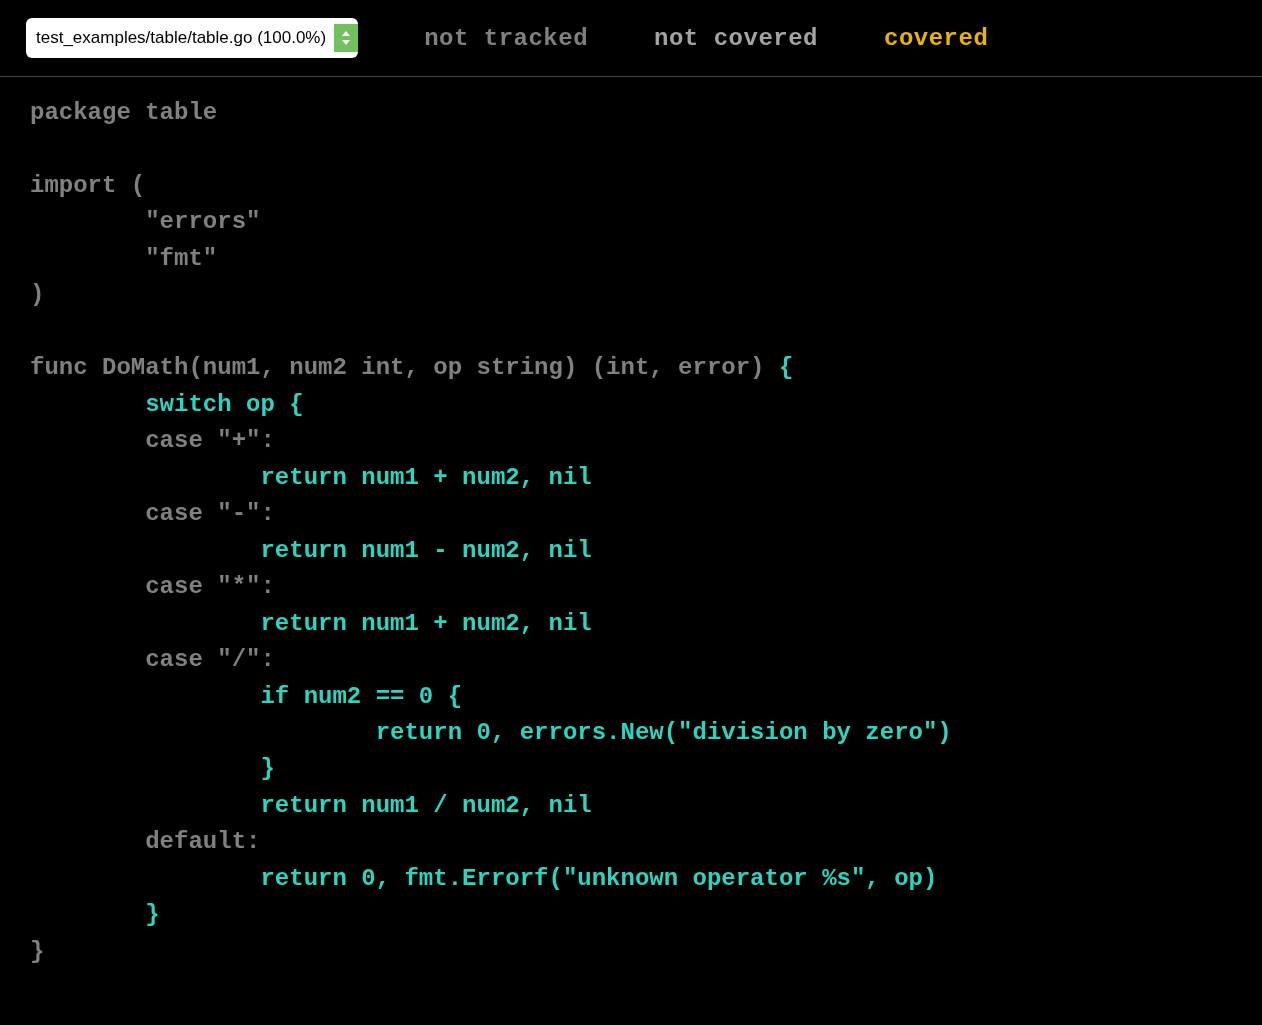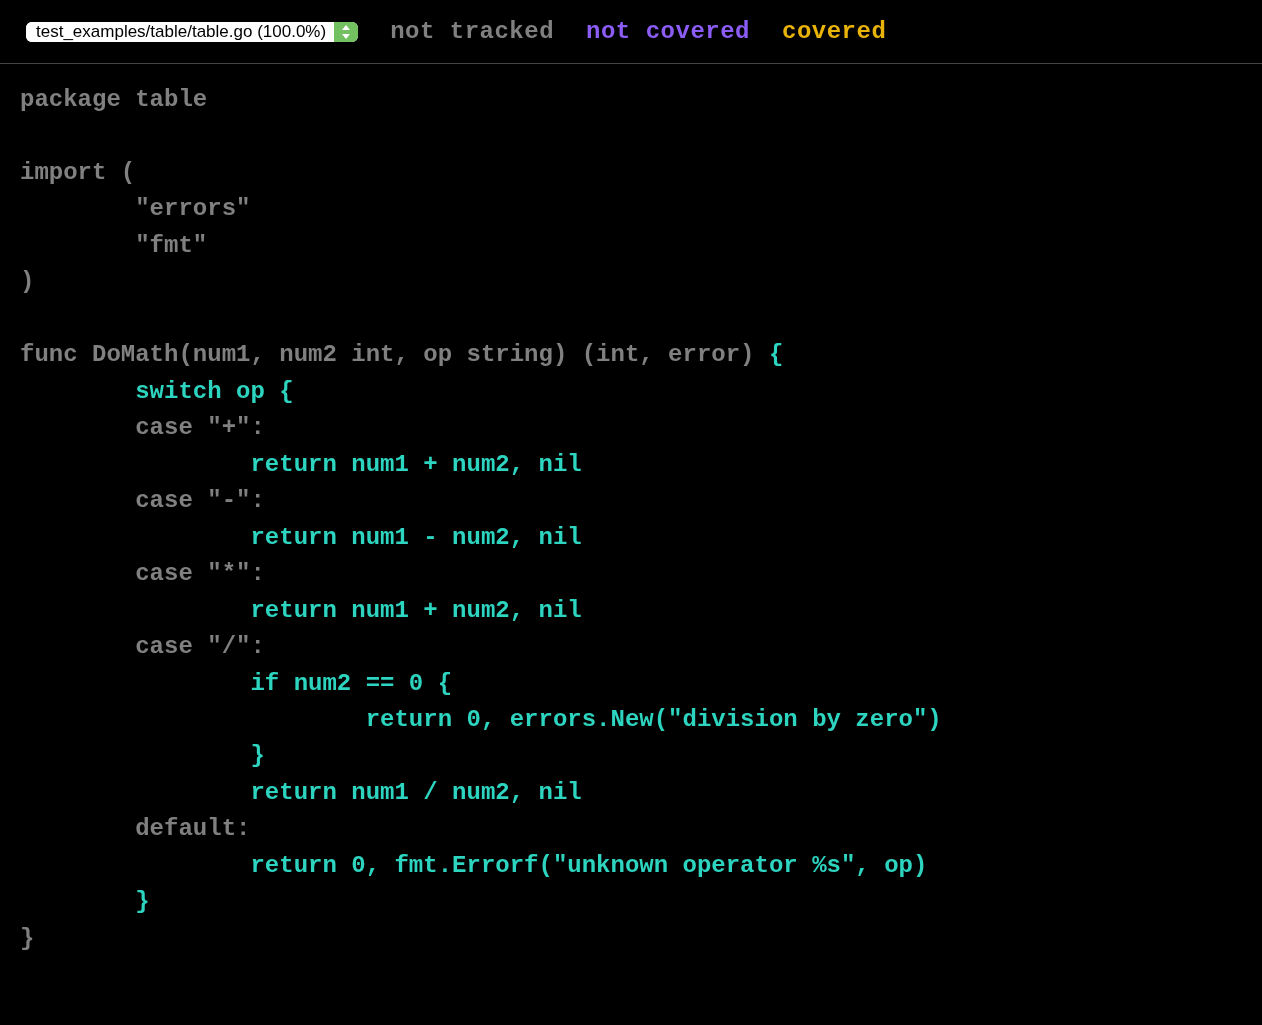--- a/index.html
+++ b/index.html
@@ -22,21 +22,21 @@
       padding: 18px 26px;
       border-bottom: 1px solid #444;
       gap: 32px;
     }
     .file-selector-wrap {
       display: flex;
       align-items: center;
       background: #ffffff;
       border-radius: 6px;
       overflow: hidden;
-      height: 20px;
+      height: 40px;
     }
     .file-selector {
       font-family: Helvetica, Arial, sans-serif;
       font-size: 17px;
       color: #000;
       background: #ffffff;
       border: none;
       padding: 4px 8px 4px 10px;
       outline: none;
       height: 28px;
@@ -51,35 +51,37 @@
       flex-shrink: 0;
     }
     .file-selector-arrow svg {
       width: 12px;
       height: 16px;
       fill: #ffffff;
     }
     .legend-item {
       font-weight: bold;
       letter-spacing: 0.5px;
+      margin-left: 34px;
     }
     .legend-nottracked {
       color: #808080;
     }
     .legend-notcovered {
-      color: #8b5cf6;
+      color: #a3a3a3;
     }
     .legend-covered {
       color: #eab308;
     }
     .code-area {
       padding: 18px 20px;
       line-height: 1.52;
       white-space: pre;
       font-weight: bold;
+      margin-left: 10px;
     }
     .nottracked {
       color: #808080;
     }
     .covered {
       color: #2dd4bf;
     }
   </style>
 </head>
 <body>

